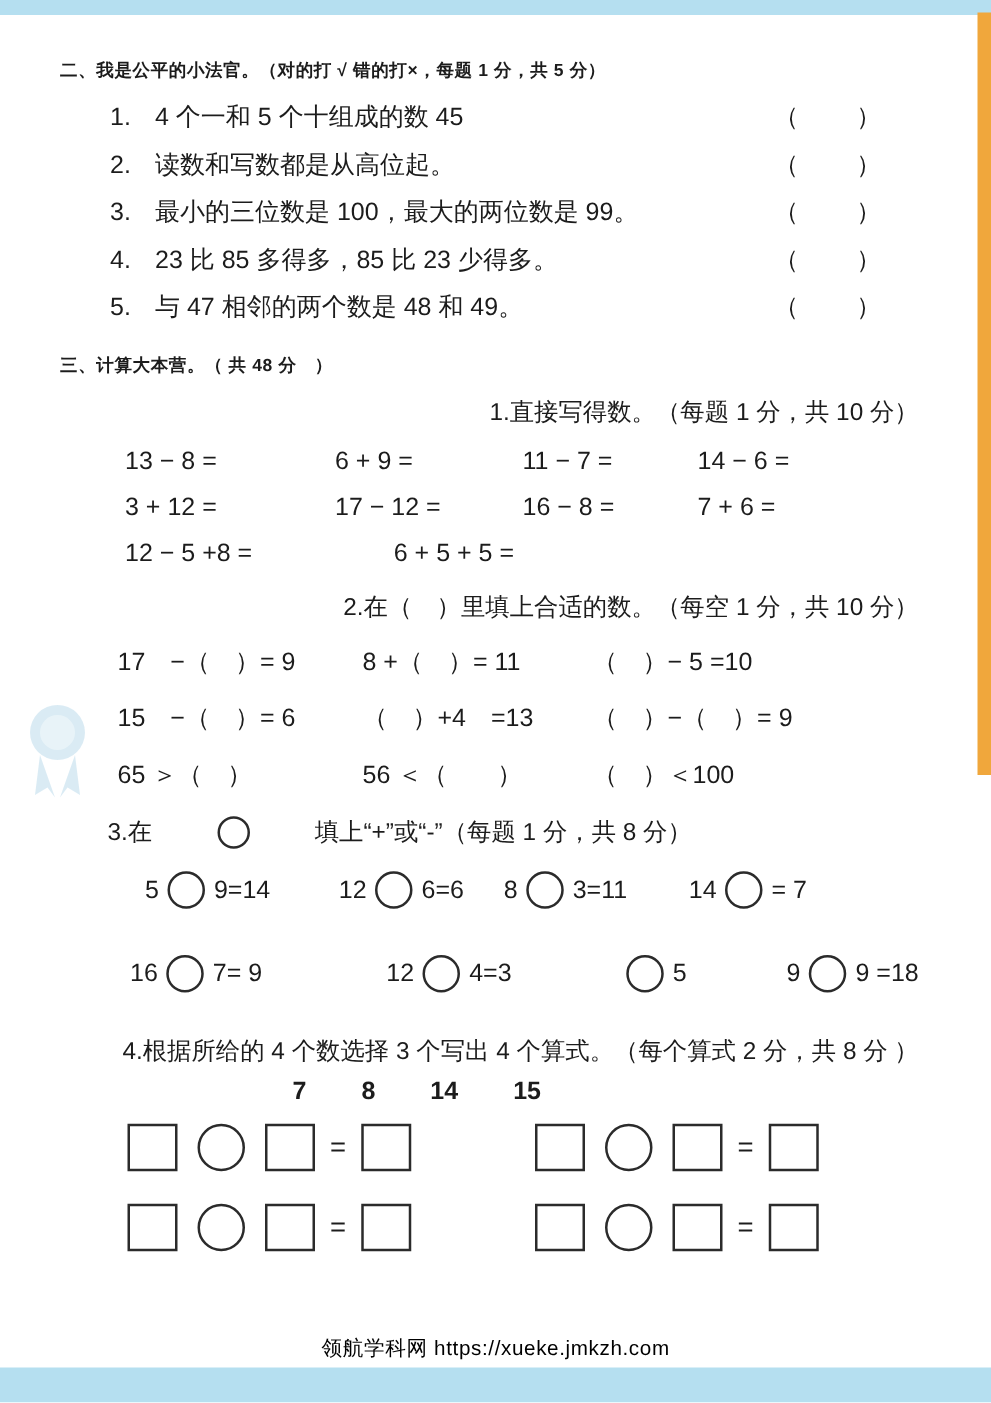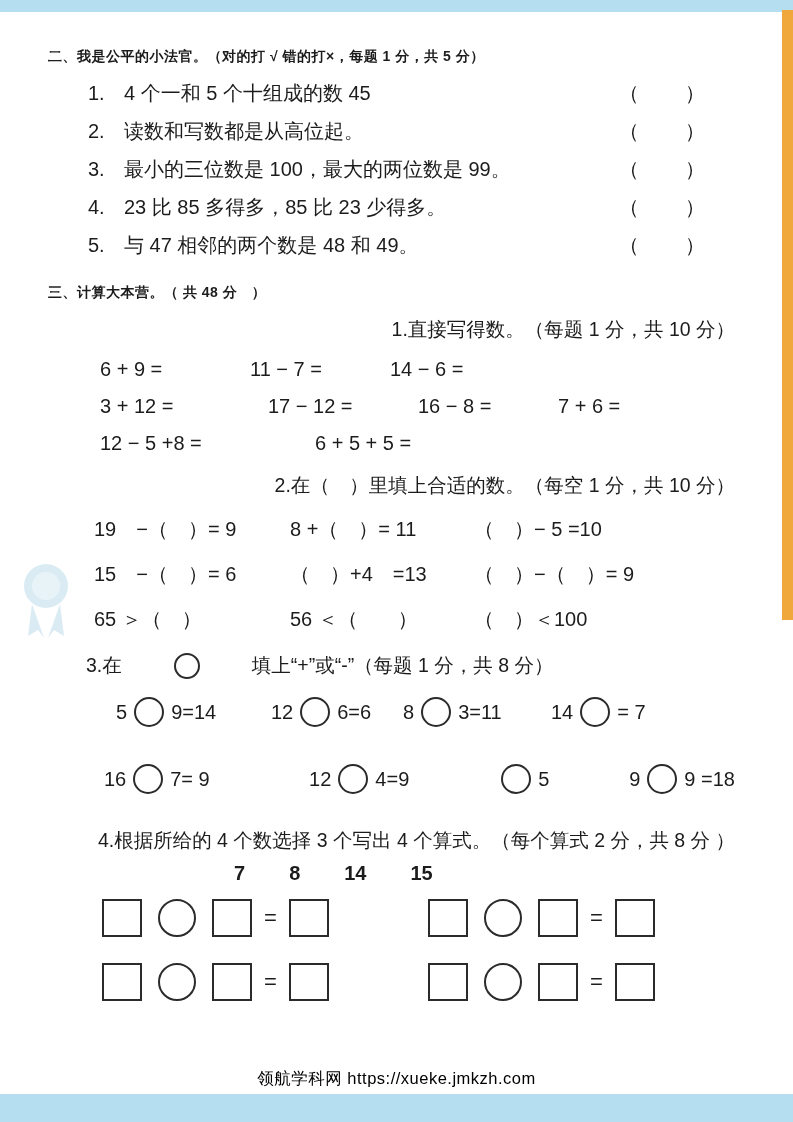--- a/index.html
+++ b/index.html
@@ -112,40 +112,41 @@
         <span class="tf-text">与 47  相邻的两个数是 48 和 49。</span>
         <span class="tf-bracket">（　　）</span>
       </div>
     </div>
 
     <div class="sec-title sec3-title">三、计算大本营。（ 共 48 分　）</div>
 
     <div class="sub-header">1.直接写得数。（每题 1 分，共 10 分）</div>
     <div class="calc-rows">
       <div class="calc-row">
+        <span class="c1">13 − 8 =</span>
         <span class="c2">6 + 9 =</span>
         <span class="c3">11 − 7 =</span>
         <span>14 − 6 =</span>
       </div>
       <div class="calc-row">
         <span class="c1">3 + 12 =</span>
         <span class="c2">17 − 12 =</span>
         <span class="c3">16 − 8 =</span>
         <span>7 + 6 =</span>
       </div>
       <div class="calc-row">
         <span class="w1">12 − 5 +8 =</span>
         <span>6 + 5 + 5 =</span>
       </div>
     </div>
 
     <div class="sub-header">2.在（　）里填上合适的数。（每空 1 分，共 10 分）</div>
     <div class="fill-rows">
       <div class="fill-row">
-        <span class="f1">19　−（　）= 9</span>
+        <span class="f1">17　−（　）= 9</span>
         <span class="f2">8 +（　）= 11</span>
         <span>（　）− 5 =10</span>
       </div>
       <div class="fill-row">
         <span class="f1">15　−（　）= 6</span>
         <span class="f2">（　）+4　=13</span>
         <span>（　）−（　）= 9</span>
       </div>
       <div class="fill-row">
         <span class="f1">65 ＞（　）</span>
@@ -184,21 +185,21 @@
       </div>
       <div class="op-row op-row2">
         <span class="op-item p1">
           <span>16</span>
           <span class="circle ci-op"></span>
           <span>7= 9</span>
         </span>
         <span class="op-item p2">
           <span>12</span>
           <span class="circle ci-op"></span>
-          <span>4=9</span>
+          <span>4=3</span>
         </span>
         <span class="op-item p3">
           <span></span>
           <span class="circle ci-op"></span>
           <span>5</span>
         </span>
         <span class="op-item">
           <span>9</span>
           <span class="circle ci-op"></span>
           <span>9 =18</span>

